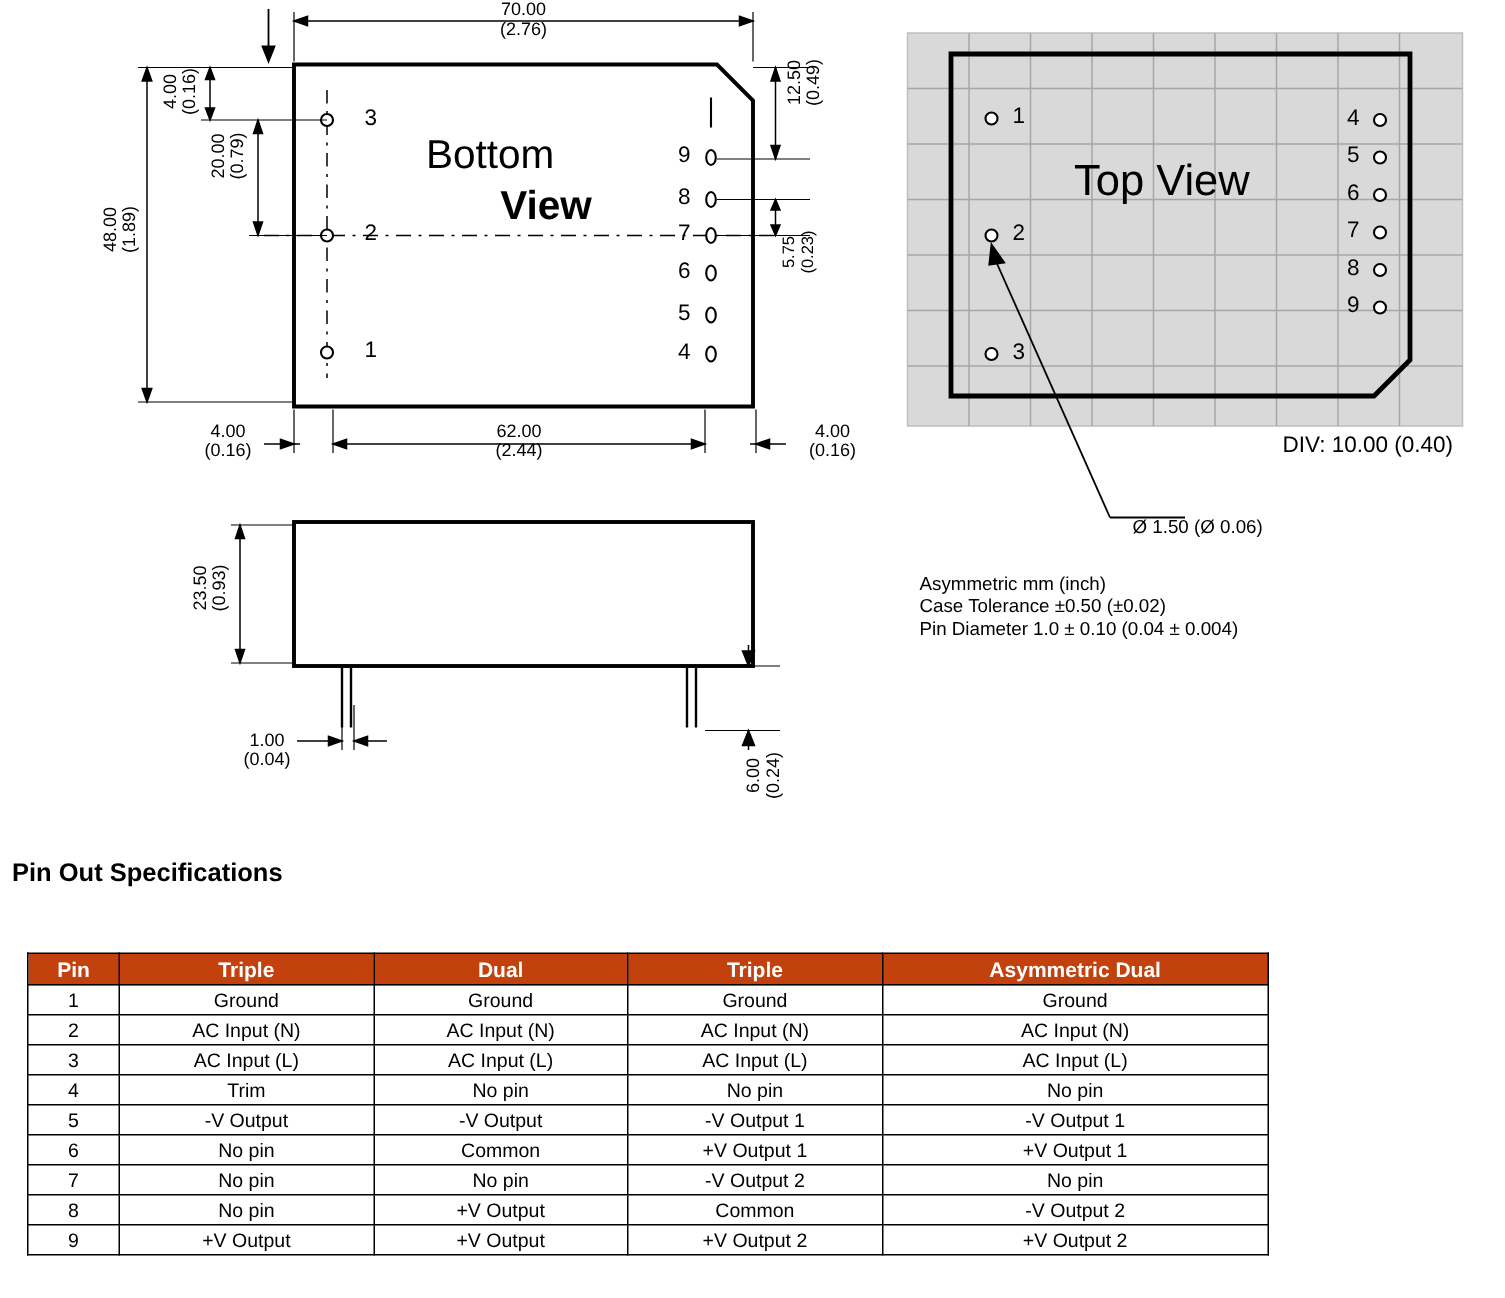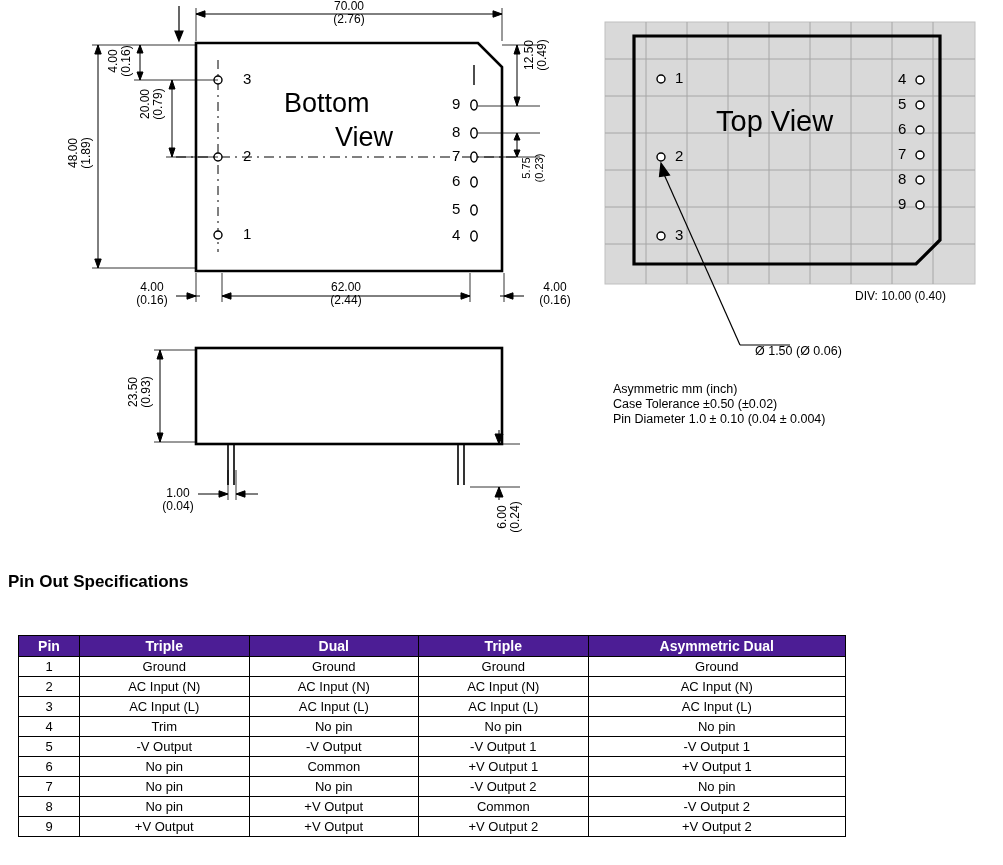--- a/index.html
+++ b/index.html
@@ -51,21 +51,21 @@
   }
   table.pinout {
     position: absolute;
     left: 18px;
     top: 635px;
     border-collapse: collapse;
     width: 828px;
     font-size: 13px;
   }
   table.pinout th {
-    background: #4c1d95;
+    background: #c2410c;
     color: #fff;
     font-weight: bold;
     border: 1px solid #000;
     padding: 2px 4px;
     text-align: center;
     font-size: 14px;
   }
   table.pinout td {
     border: 1px solid #000;
     padding: 1px 4px;
@@ -282,21 +282,21 @@
 
   <div class="lbl c" style="left:525px; top:281px; width:60px;"><span>4.00</span><br><span>(0.16)</span></div>
 
   <div class="lbl c rot" style="left:104px; top:379px; width:72px; transform:rotate(-90deg);"><span>23.50</span><br><span>(0.93)</span></div>
 
   <div class="lbl c" style="left:142px; top:487px; width:72px;"><span>1.00</span><br><span>(0.04)</span></div>
 
   <div class="lbl c rot" style="left:473px; top:504px; width:72px; transform:rotate(-90deg);"><span>6.00</span><br><span>(0.24)</span></div>
 
   <div class="lbl big" style="left:284px; top:97px; width:160px; text-align:left;">Bottom</div>
-  <div class="lbl big" style="left:284px; top:131px; width:160px; text-align:center;">View</div>
+  <div class="lbl big" style="left:284px; top:131px; width:160px; text-align:center;font-weight:bold;">View</div>
 
   <div class="lbl" style="left:716px; top:115px; font-size:29px;">Top View</div>
 
   <div class="lbl" style="left:243px; top:72px; font-size:15px;">3</div>
   <div class="lbl" style="left:243px; top:149px; font-size:15px;">2</div>
   <div class="lbl" style="left:243px; top:227px; font-size:15px;">1</div>
 
   <div class="lbl" style="left:452px; top:97px; font-size:15px;">9</div>
   <div class="lbl" style="left:452px; top:125px; font-size:15px;">8</div>
   <div class="lbl" style="left:452px; top:149px; font-size:15px;">7</div>
@@ -308,21 +308,21 @@
   <div class="lbl" style="left:675px; top:149px; font-size:15px;">2</div>
   <div class="lbl" style="left:675px; top:228px; font-size:15px;">3</div>
 
   <div class="lbl" style="left:898px; top:72px; font-size:15px;">4</div>
   <div class="lbl" style="left:898px; top:97px; font-size:15px;">5</div>
   <div class="lbl" style="left:898px; top:122px; font-size:15px;">6</div>
   <div class="lbl" style="left:898px; top:147px; font-size:15px;">7</div>
   <div class="lbl" style="left:898px; top:172px; font-size:15px;">8</div>
   <div class="lbl" style="left:898px; top:197px; font-size:15px;">9</div>
 
-  <div class="lbl" style="left:855px; top:290px; font-size:12px;">DIV: 10.00 (0.40)</div>
+  <div class="lbl" style="left:855px; top:290px; font-size:15px;">DIV: 10.00 (0.40)</div>
 
   <div class="lbl" style="left:755px; top:345px; font-size:12.5px;">Ø 1.50 (Ø 0.06)</div>
 
   <div class="dim-note" style="left:613px; top:382px;">
     <div>Asymmetric mm (inch)</div>
     <div>Case Tolerance ±0.50 (±0.02)</div>
     <div>Pin Diameter 1.0 ± 0.10 (0.04 ± 0.004)</div>
   </div>
 
   <div class="section-title">Pin Out Specifications</div>

